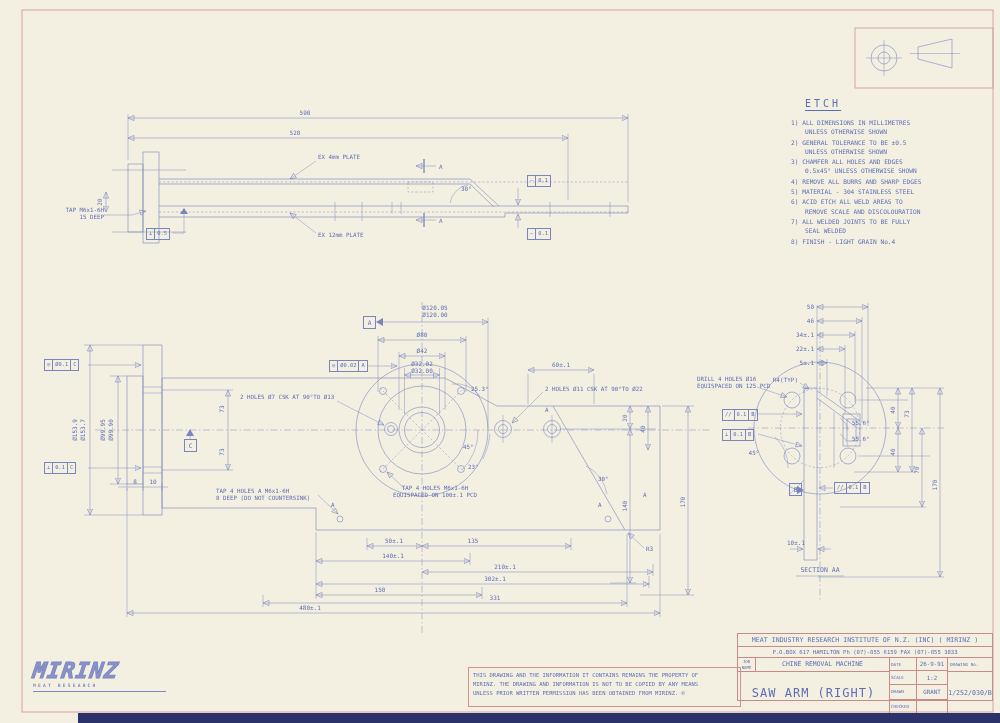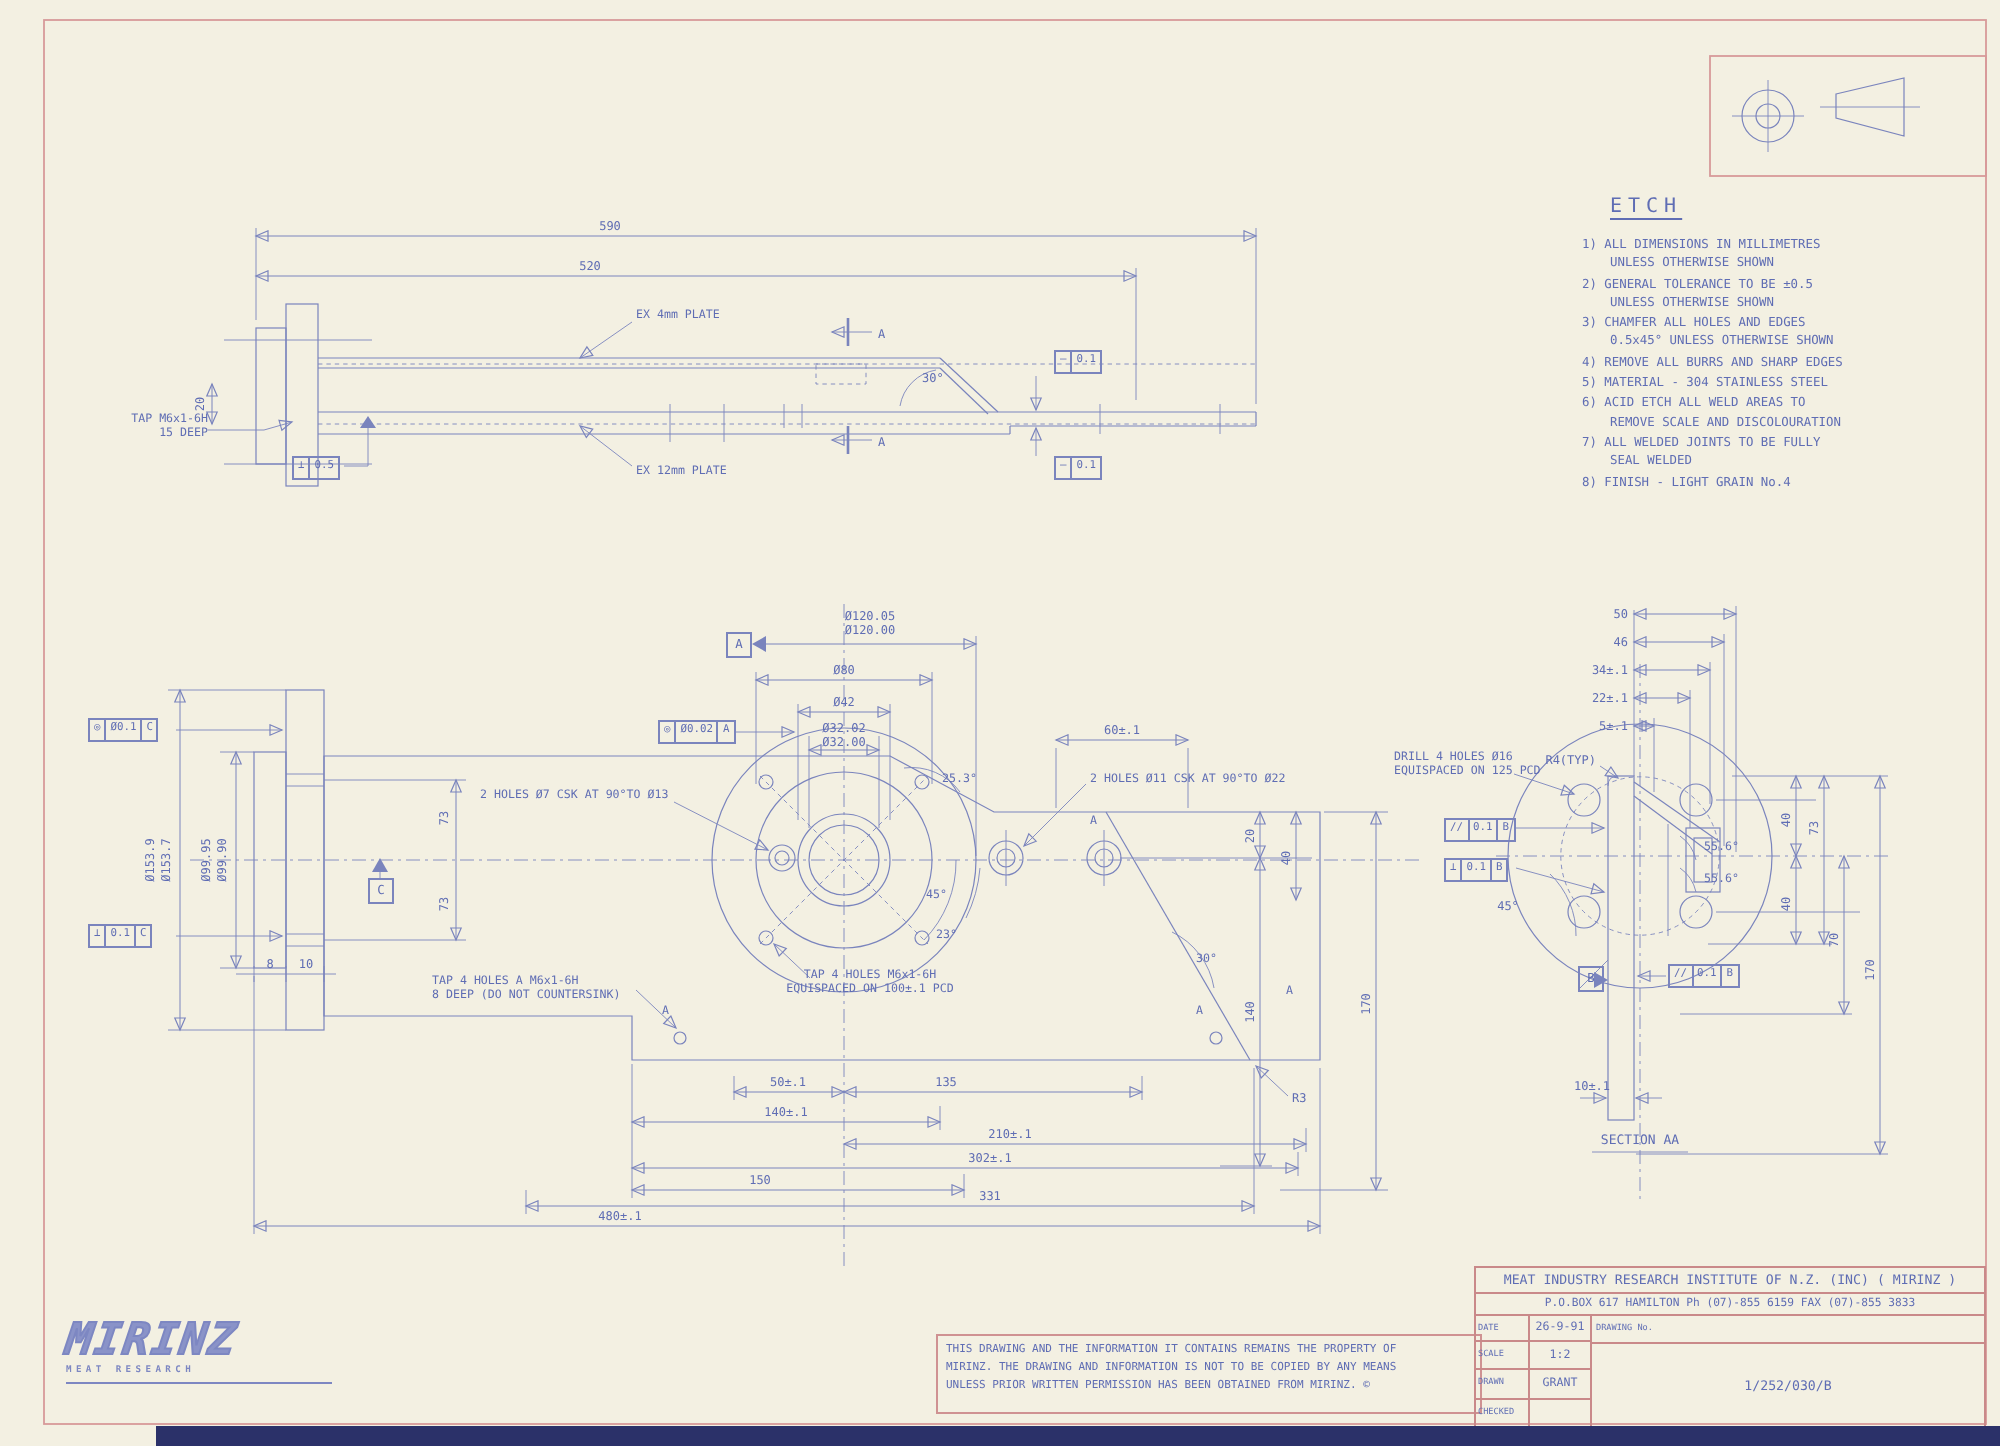--- a/index.html
+++ b/index.html
@@ -30,21 +30,21 @@
   
   #notes{left:791px;top:98px;width:182px;}
   #notes h3{margin:0 0 9px 14px;font-size:10px;font-weight:normal;letter-spacing:3px;
             text-decoration:underline;text-underline-offset:3px;}
   #notes ol{list-style:none;margin:0;padding:0;font-size:6.2px;line-height:1.5;}
   #notes li{padding-left:14px;text-indent:-14px;white-space:pre-line;margin-bottom:1px;}
   
   #disclaimer{left:468px;top:667px;width:273px;height:40px;border:1px solid #cf9292;
               box-sizing:border-box;padding:3px 4px;font-size:5.5px;line-height:1.6;}
   
-  #tblock{left:737px;top:633px;width:256px;height:90px;border:1px solid #c98989;box-sizing:border-box;}
+  #tblock{left:737px;top:633px;width:256px;height:68px;border:1px solid #c98989;box-sizing:border-box;}
   #tblock .row1{height:12px;border-bottom:1px solid #c98989;text-align:center;font-size:6.6px;line-height:12px;}
   #tblock .row2{height:10px;border-bottom:1px solid #c98989;text-align:center;font-size:5.6px;line-height:10px;}
   #tblock .main{display:flex;height:55px;}
   #tblock .colL{width:151px;border-right:1px solid #c98989;display:flex;flex-direction:column;}
   #tblock .jobrow{height:13px;border-bottom:1px solid #c98989;display:flex;}
   #tblock .joblab{width:17px;border-right:1px solid #c98989;font-size:4px;line-height:1.4;padding-top:1px;text-align:center;}
   #tblock .jobname{flex:1;font-size:6.4px;line-height:13px;text-align:center;}
   #tblock .title{flex:1;display:flex;align-items:center;justify-content:center;
                  font-size:12px;letter-spacing:1px;}
   #tblock .colM{width:57px;border-right:1px solid #c98989;display:flex;flex-direction:column;font-size:5.8px;}
@@ -460,20 +460,28 @@
 </div>
 
 <div class="abs pre" id="disclaimer">THIS DRAWING AND THE INFORMATION IT CONTAINS REMAINS THE PROPERTY OF
 MIRINZ. THE DRAWING AND INFORMATION IS NOT TO BE COPIED BY ANY MEANS
 UNLESS PRIOR WRITTEN PERMISSION HAS BEEN OBTAINED FROM MIRINZ.  ©</div>
 
 <div class="abs" id="tblock">
   <div class="row1">MEAT INDUSTRY RESEARCH INSTITUTE OF N.Z. (INC) ( MIRINZ )</div>
   <div class="row2">P.O.BOX 617 HAMILTON   Ph (07)-855 6159   FAX (07)-855 3833</div>
   <div class="main">
+    <div class="colL">
+      <div class="jobrow">
+        <div class="joblab pre">JOB
+NAME</div>
+        <div class="jobname">CHINE REMOVAL MACHINE</div>
+      </div>
+      <div class="title">SAW ARM (RIGHT)</div>
+    </div>
     <div class="colM">
       <div class="mrow" style="flex:0 0 12px">
         <div class="mlab">DATE</div>
         <div class="mval">26-9-91</div>
       </div>
       <div class="mrow">
         <div class="mlab">SCALE</div>
         <div class="mval">1:2</div>
       </div>
       <div class="mrow">

